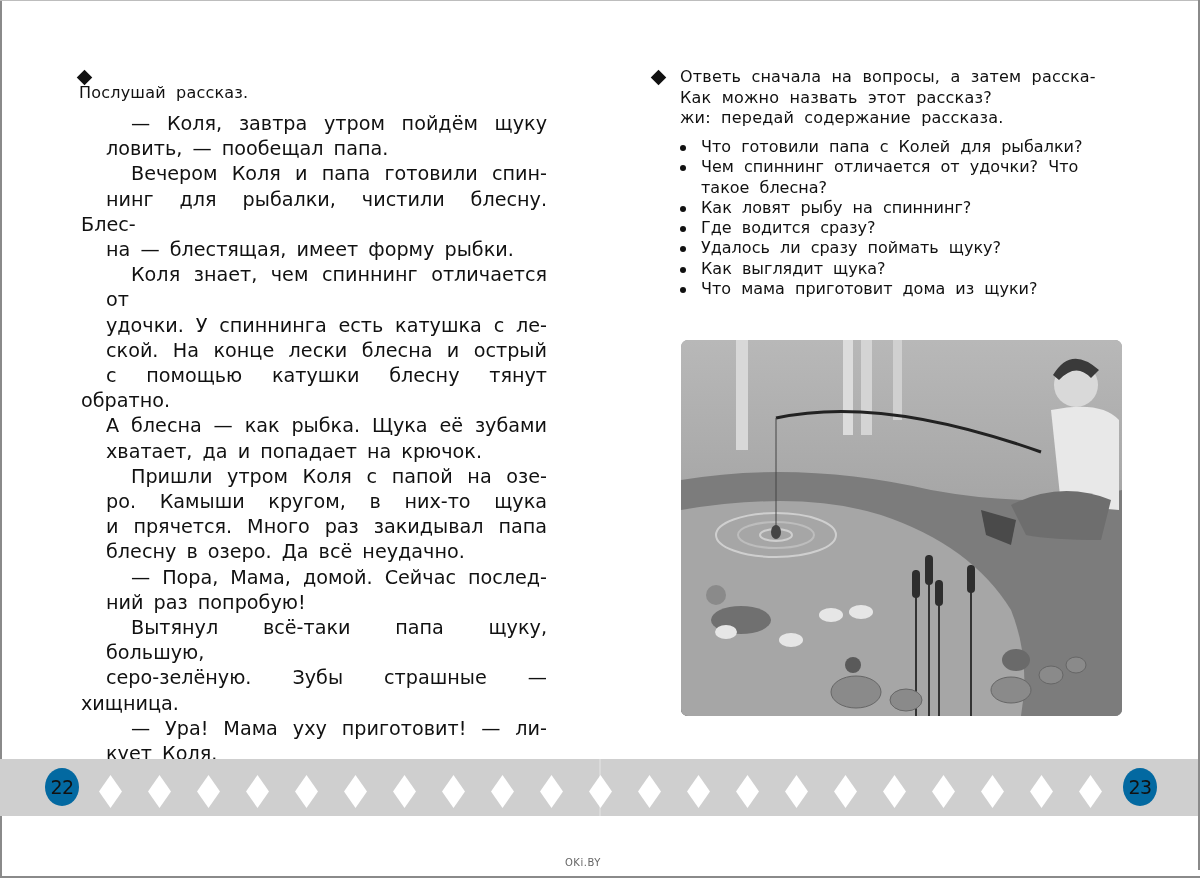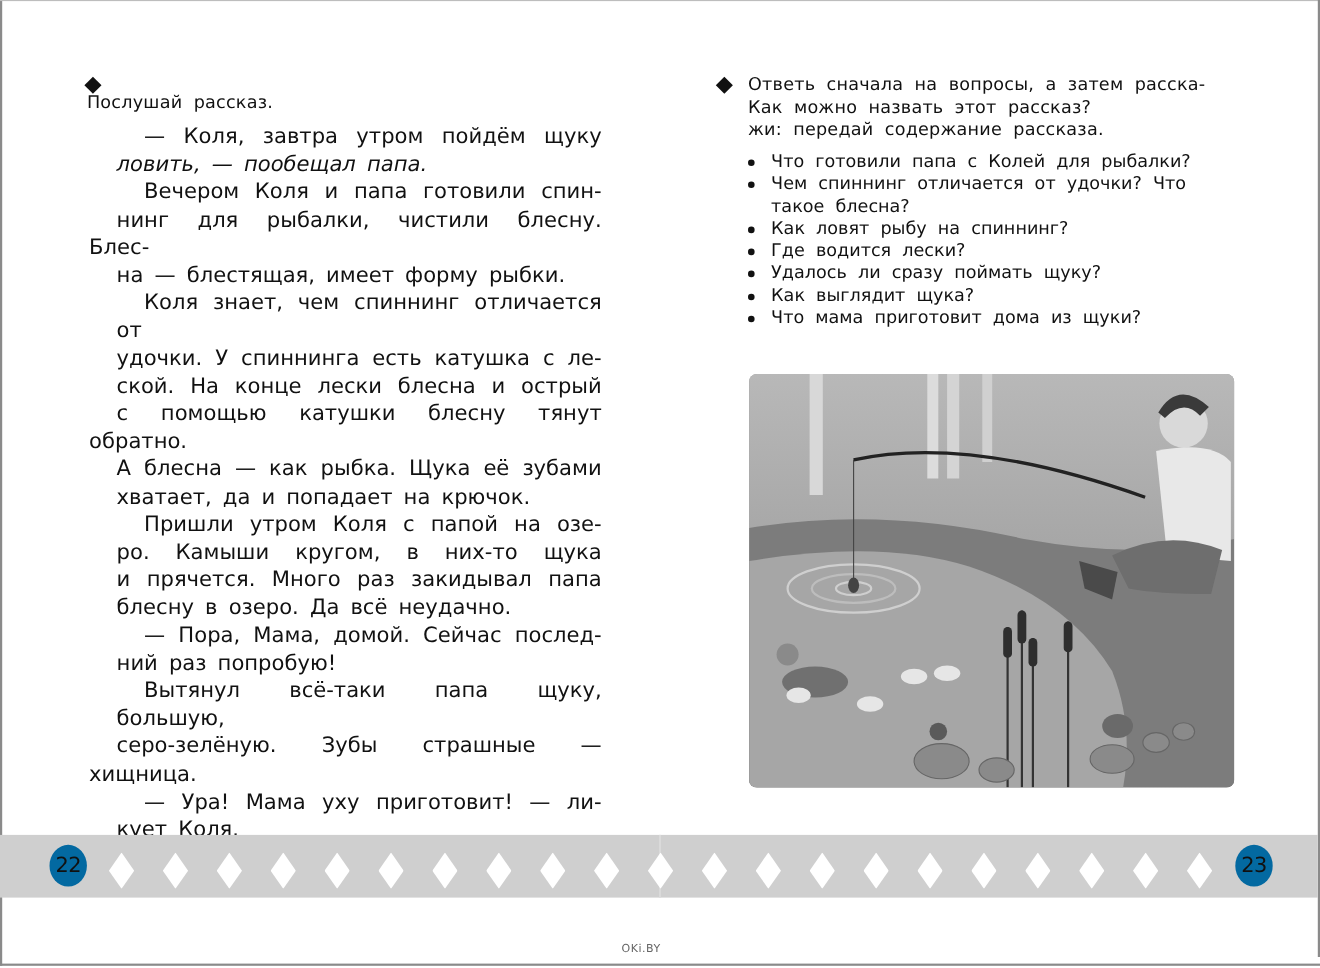--- a/index.html
+++ b/index.html
@@ -79,21 +79,21 @@
 <div class="frame-right"></div>
 
 <div class="instruction left-instr">
   <span class="bullet-diamond"></span>
   <span>Послушай рассказ.</span>
 </div>
 
 <div class="story" id="story">
     <p>
       <span class="ln">— Коля, завтра утром пойдём щуку</span>
-      <span class="ln last" style="margin-left: -25px; font-style: italic;">ловить, — пообещал папа.</span>
+      <span class="ln last" style="margin-left: -25px;">ловить, — пообещал папа.</span>
     </p>
     <p>
       <span class="ln">Вечером Коля и папа готовили спин-</span>
       <span class="ln" style="margin-left: -25px;">нинг для рыбалки, чистили блесну. Блес-</span>
       <span class="ln last" style="margin-left: -25px;">на — блестящая, имеет форму рыбки.</span>
     </p>
     <p>
       <span class="ln">Коля знает, чем спиннинг отличается от</span>
       <span class="ln" style="margin-left: -25px;">удочки. У спиннинга есть катушка с ле-</span>
       <span class="ln" style="margin-left: -25px;">ской. На конце лески блесна и острый</span>
@@ -127,21 +127,21 @@
     <div>Ответь сначала на вопросы, а затем расска-</div>
     <div>Как можно назвать этот рассказ?</div>
     <div>жи: передай содержание рассказа.</div>
   </div>
 </div>
 
 <ul class="questions">
   <li>Что готовили папа с Колей для рыбалки?</li>
   <li style="width:410px">Чем спиннинг отличается от удочки? Что такое блесна?</li>
   <li>Как ловят рыбу на спиннинг?</li>
-  <li>Где водится лески?</li>
+  <li>Где водится сразу?</li>
   <li>Удалось ли сразу поймать щуку?</li>
   <li>Как выглядит щука?</li>
   <li>Что мама приготовит дома из щуки?</li>
 </ul>
 
 <div class="illustration">
   <svg viewBox="0 0 441 376" preserveAspectRatio="none">
     <defs>
       <linearGradient id="sky" x1="0" y1="0" x2="0" y2="1">
         <stop offset="0" stop-color="#b8b8b8"></stop>

